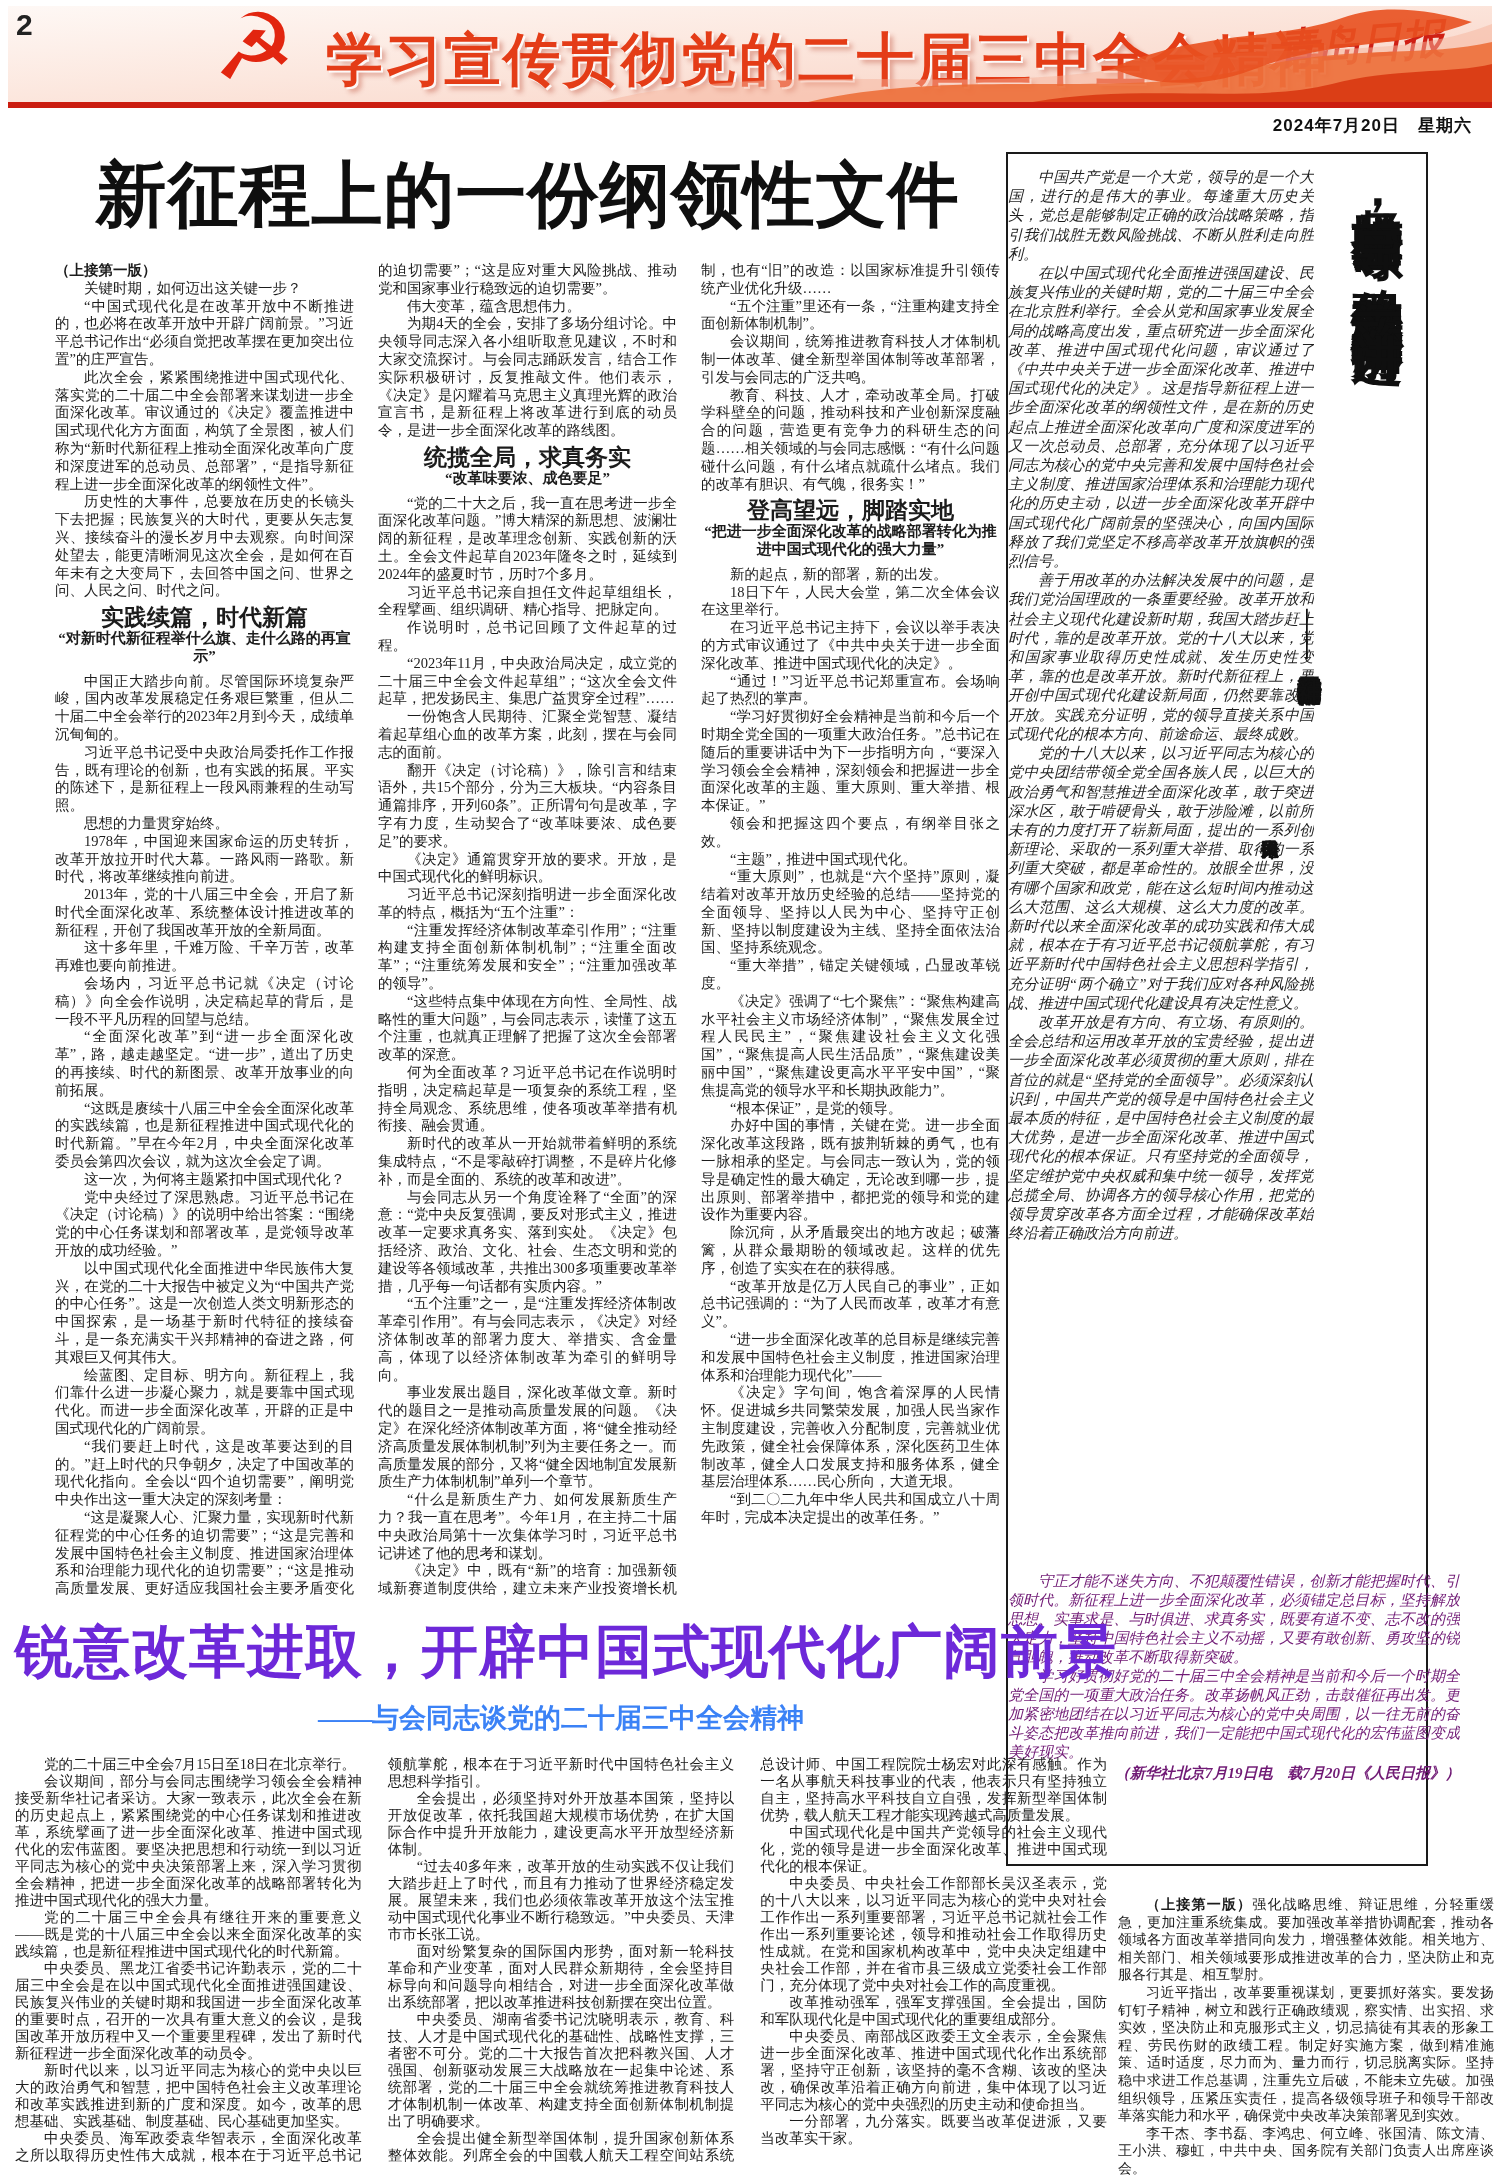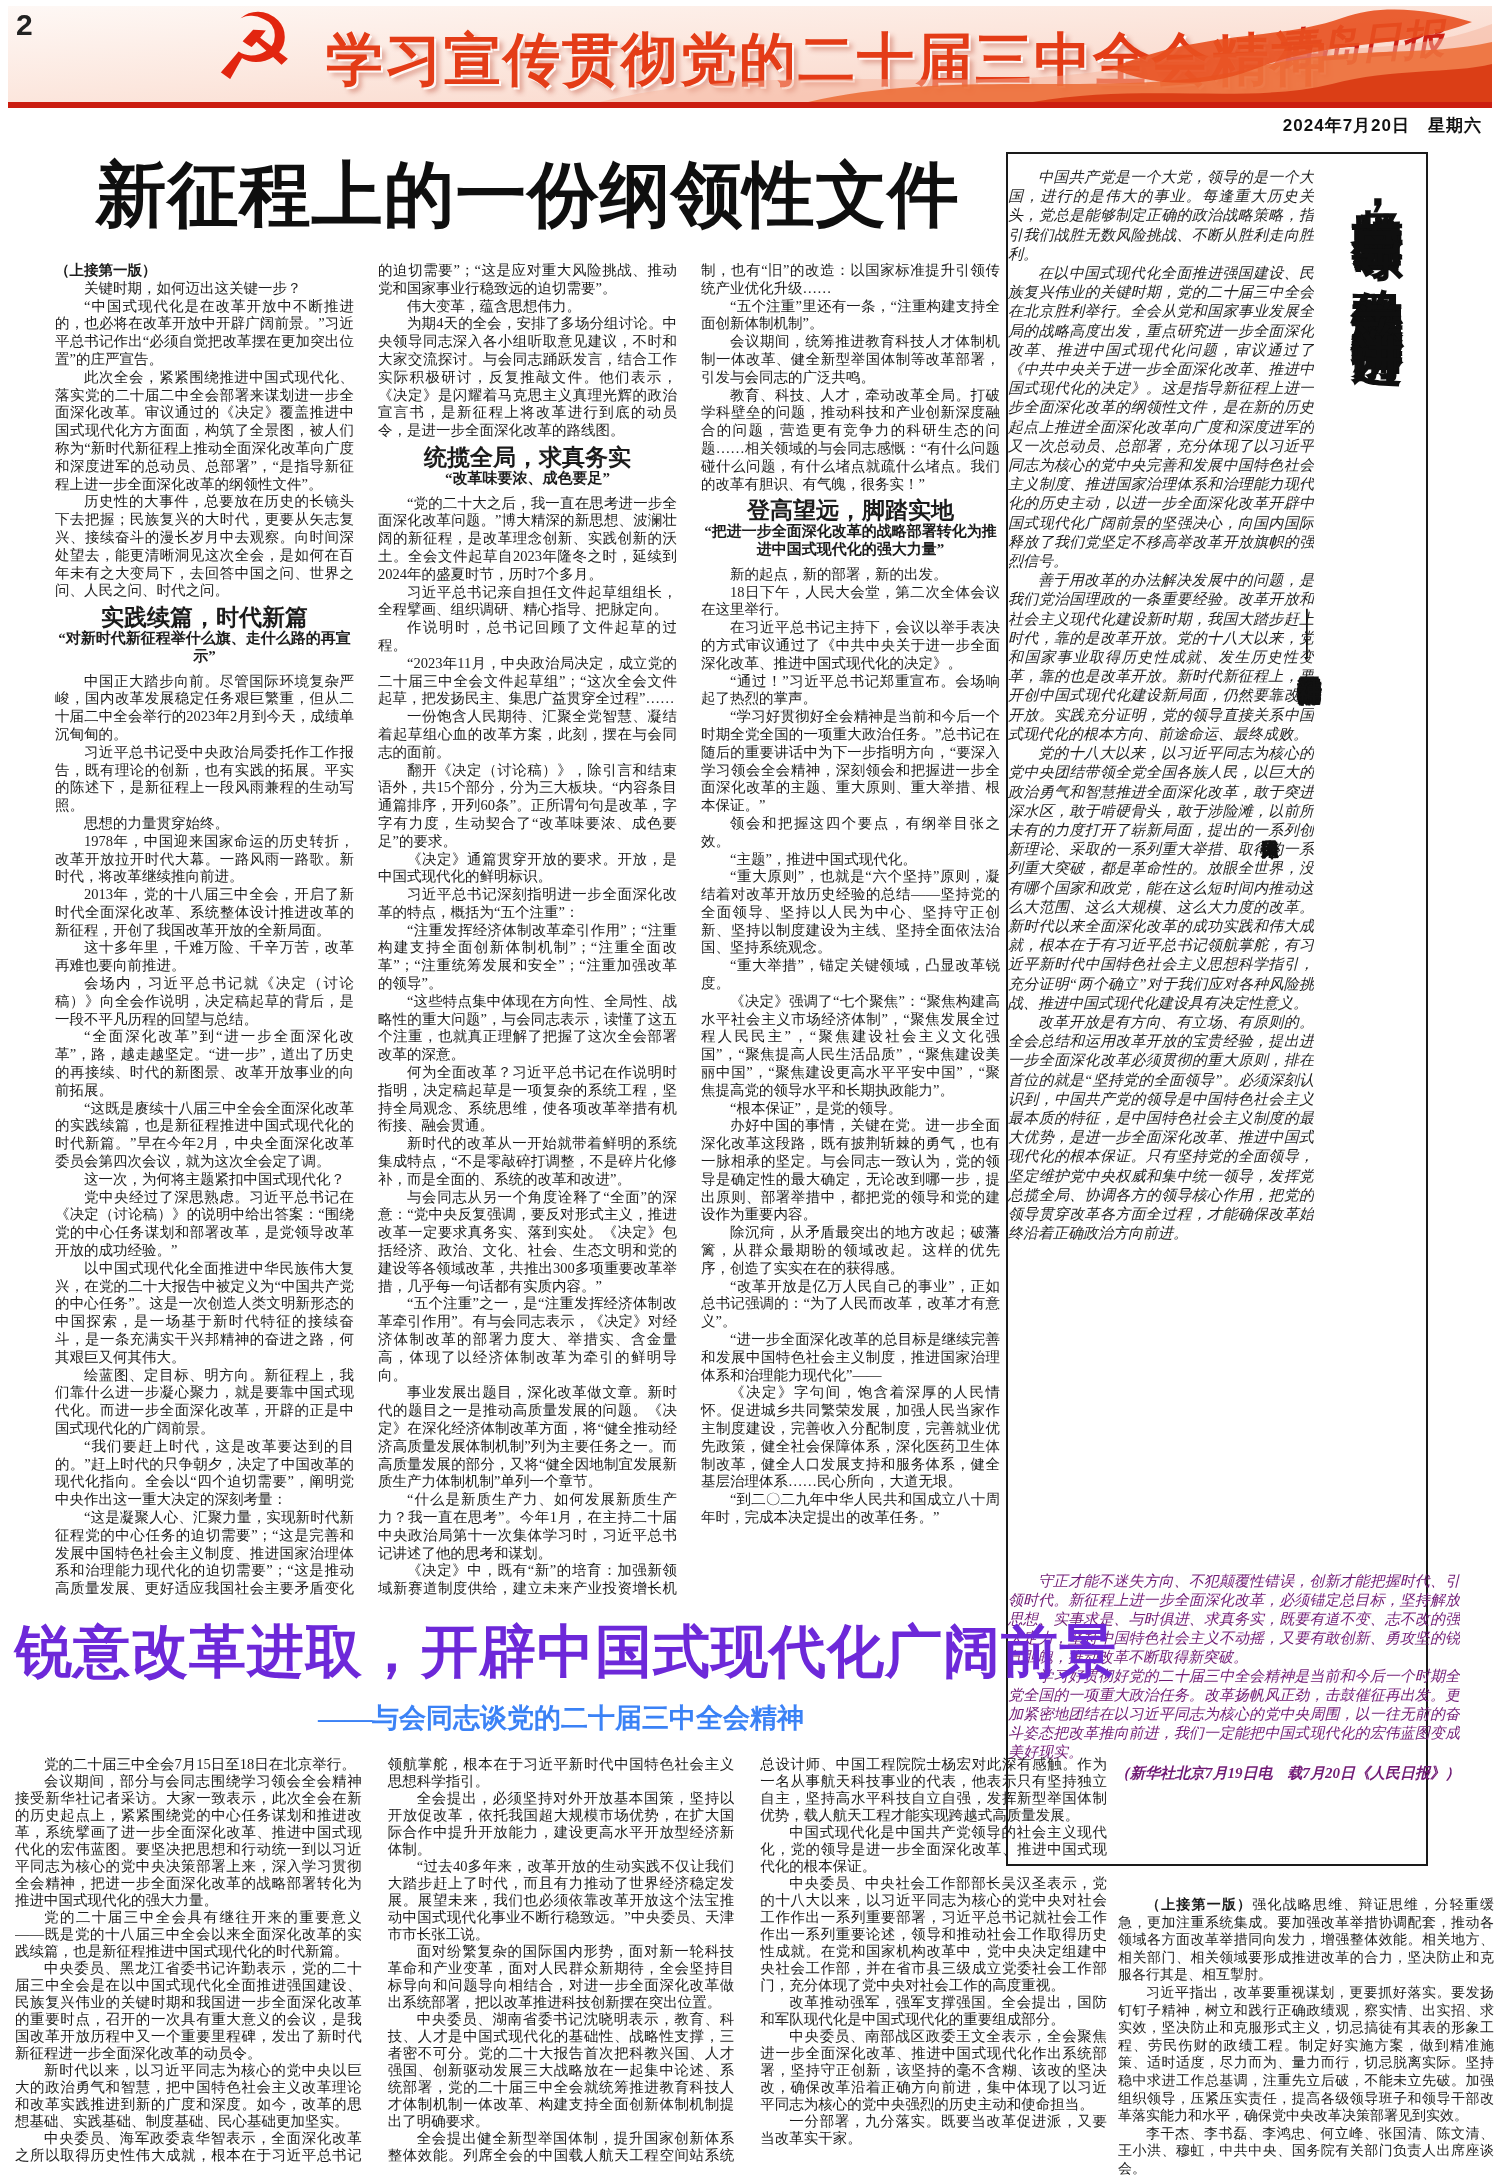--- a/index.html
+++ b/index.html
@@ -16,21 +16,21 @@
           font-family:"DejaVu Sans",sans-serif;}
   .banner-title{position:absolute;left:318px;top:16px;font-size:57px;font-weight:900;
                 letter-spacing:2px;color:#e43c17;font-family:"Liberation Sans",sans-serif;
                 text-shadow:2px 2px 0 rgba(255,255,255,.9),5px 5px 5px rgba(180,50,25,.38);
                 white-space:nowrap;}
   .masthead{position:absolute;right:48px;top:10px;font-size:42px;font-weight:bold;font-style:italic;
             color:#cf1f14;font-family:"Liberation Serif",serif;transform:rotate(-4deg);
             white-space:nowrap;}
   .ribbon{position:absolute;right:0;bottom:-4px;}
 
-  .dateline{position:absolute;right:18px;top:114px;font-size:17px;font-weight:600;color:#111;
+  .dateline{position:absolute;right:28px;top:114px;font-size:17px;font-weight:600;color:#111;
             font-family:"Liberation Sans",sans-serif;letter-spacing:1px;}
 
   
   .main-headline{position:absolute;left:55px;top:148px;width:945px;text-align:center;
                  font-size:71px;font-weight:900;letter-spacing:1px;color:#0f0f0f;
                  font-family:"Liberation Serif",serif;white-space:nowrap;}
   .main-body{position:absolute;left:55px;top:262px;width:945px;height:1336px;
              column-count:3;column-gap:24px;column-fill:auto;overflow:hidden;
              font-size:14.5px;line-height:17.8px;text-align:justify;}
 

